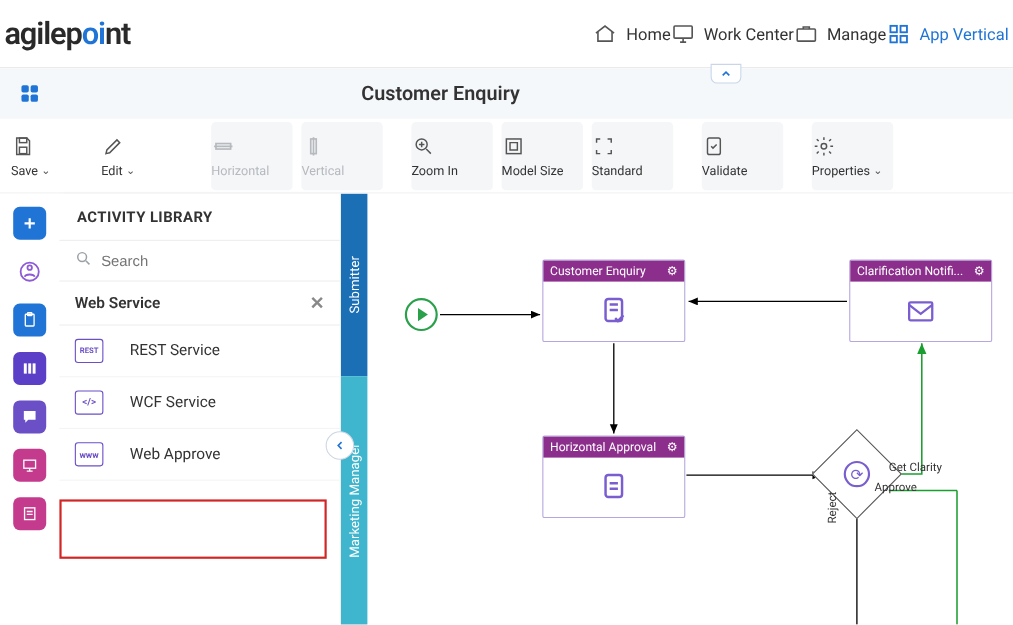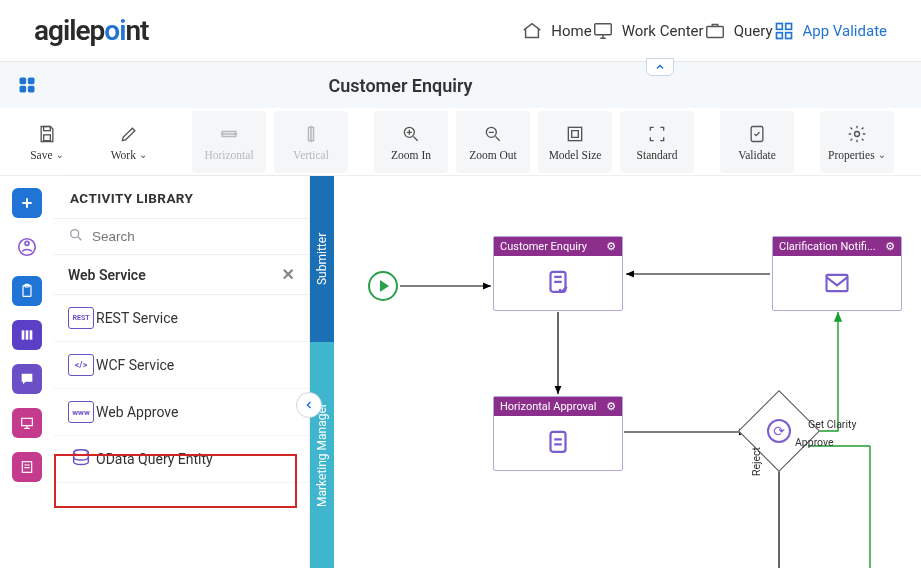--- a/index.html
+++ b/index.html
@@ -1,37 +1,37 @@
 <!DOCTYPE html>
 <html><head>
 <meta charset="utf-8">
 <style>
   * { box-sizing: border-box; margin: 0; padding: 0; }
   body { font-family: -apple-system, "Segoe UI", Roboto, Arial, sans-serif; font-size: 13px; color:#333; background:#fff; width:921px; height:568px; overflow:hidden; position:relative; }
   
   
-  .header { display:flex; align-items:center; height:62px; border-bottom:1px solid #e8e8e8; padding:0 34px; }
+  .header { display:flex; align-items:center; height:62px; border-bottom:1px solid #e8e8e8; padding:0 4px; }
   .logo { font-size:28px; font-weight:600; color:#2a2a2a; letter-spacing:-1px; }
   .logo .oi { color:#1f74d6; }
   .nav { margin-left:auto; display:flex; align-items:center; }
   .nav-item { display:flex; gap:8px; align-items:center; color:#333; cursor:pointer; font-size:15px; }
   .nav-item.active { color:#1f74d6; }
   .nav-icon { width:22px; height:22px; display:flex; align-items:center; justify-content:center; }
 
   
   .collapse-chip { position:absolute; left:646px; top:58px; width:28px; height:18px; border:1px solid #c9d6ea; border-radius:0 0 6px 6px; background:#fff; display:flex; align-items:center; justify-content:center; color:#1f74d6; z-index:5; }
 
   
   .title-row { height:46px; background:#f5f8fb; display:flex; align-items:center; padding-left:14px; }
   .title-apps { width:26px; height:26px; display:flex; align-items:center; justify-content:center; color:#1f74d6; }
   .page-title { flex:1; text-align:center; font-size:18px; font-weight:600; color:#333; padding-right:160px; }
 
   
   .toolbar { height:68px; display:flex; align-items:center; gap:8px; padding:0 10px; border-bottom:1px solid #eee; }
-  .tool-btn { display:flex; flex-direction:column; align-items:center; justify-content:center; gap:4px; min-width:74px; height:62px; border-radius:4px; cursor:pointer;font-family:Liberation Serif, serif; }
+  .tool-btn { display:flex; flex-direction:column; justify-content:center; gap:4px; min-width:74px; height:62px; border-radius:4px; cursor:pointer; }
   .tool-btn.boxed { background:#f4f6f8; }
   .tool-btn.disabled .tool-ico, .tool-btn.disabled .tool-lbl { color:#b6b9bd; }
   .tool-lbl { font-size:11.5px; color:#333; display:flex; align-items:center; gap:3px; }
   .tool-ico { width:22px; height:22px; display:flex; align-items:center; justify-content:center; color:#555; }
   .tool-group-sep { width:10px; }
   .chev { font-size:10px; color:#555; }
 
   
   .main { position:absolute; top:176px; left:0; right:0; bottom:0; display:flex; }
 
@@ -40,21 +40,21 @@
   .rail-btn { width:30px; height:30px; border-radius:6px; display:flex; align-items:center; justify-content:center; color:#fff; cursor:pointer; }
   .rail-btn svg { display:block; }
 
   
   .sidebar { width:256px; background:#fff; border-right:1px solid #eceef0; display:flex; flex-direction:column; position:relative; box-shadow: 2px 0 4px rgba(0,0,0,0.04); }
   .sidebar-title { font-size:13.5px; font-weight:700; letter-spacing:0.4px; padding:14px 16px 12px 16px; color:#333; }
   .search-wrap { border-top:1px solid #eceef0; border-bottom:1px solid #eceef0; padding:8px 14px; display:flex; align-items:center; gap:8px; color:#9aa0a6; }
   .search-wrap input { border:none; outline:none; flex:1; font-size:13.5px; color:#333; background:transparent; }
   .section-head { display:flex; align-items:center; justify-content:space-between; padding:10px 14px; font-size:14px; font-weight:600; color:#333; border-bottom:1px solid #eceef0; }
   .close-x { color:#888; cursor:pointer; font-size:16px; }
-  .act-item { display:flex; align-items:center; gap:2px; padding:12px 14px; font-size:14px; color:#333; cursor:pointer; border-bottom:1px solid #f2f4f6; }
+  .act-item { display:flex; align-items:center; gap:24px; padding:12px 14px; font-size:14px; color:#333; cursor:pointer; border-bottom:1px solid #f2f4f6; }
   .act-item:last-child { border-bottom:none; }
   .act-icon { width:26px; height:22px; border:1px solid #6b4fc6; border-radius:3px; display:flex; align-items:center; justify-content:center; color:#6b4fc6; font-size:9px; font-weight:700; }
   .act-highlight { position:absolute; left:0; right:12px; top:278px; height:54px; border:2px solid #d22626; pointer-events:none; }
   
   .sidebar-collapse { position:absolute; right:-13px; top:216px; width:26px; height:26px; border-radius:50%; border:1px solid #cdd6e4; background:#fff; display:flex; align-items:center; justify-content:center; color:#1f74d6; cursor:pointer; z-index:3; }
 
   
   .canvas { flex:1; position:relative; background:#fff; overflow:hidden; }
   .lane-label { position:absolute; left:0; width:24px; color:#fff; writing-mode:vertical-rl; transform:rotate(180deg); display:flex; align-items:center; justify-content:center; font-size:12px; }
   .lane1 { top:0; height:166px; background:#1a6fb5; }
@@ -109,32 +109,32 @@
       </span>
       <span>Work Center</span>
     </div>
     <div class="nav-item">
       <span class="nav-icon">
         <svg width="22" height="22" viewBox="0 0 24 24" fill="none" stroke="#555" stroke-width="1.6">
             <rect x="3" y="7" width="18" height="12" rx="1"></rect>
             <path d="M9 7V5h6v2"></path>
           </svg>
       </span>
-      <span>Query</span>
+      <span>Manage</span>
     </div>
     <div class="nav-item active">
       <span class="nav-icon">
         <svg width="20" height="20" viewBox="0 0 24 24" fill="none" stroke="#1f74d6" stroke-width="2">
             <rect x="3" y="3" width="7" height="7"></rect>
             <rect x="14" y="3" width="7" height="7"></rect>
             <rect x="3" y="14" width="7" height="7"></rect>
             <rect x="14" y="14" width="7" height="7"></rect>
           </svg>
       </span>
-      <span>App Validate</span>
+      <span>App Vertical</span>
     </div>
   </div>
 </div>
 
 <div class="collapse-chip">
   <svg width="12" height="12" viewBox="0 0 24 24" fill="none" stroke="#1f74d6" stroke-width="3">
       <path d="M6 15l6-6 6 6"></path>
     </svg>
 </div>
 
@@ -164,21 +164,21 @@
         <span class="chev">⌄</span>
       </span>
   </div>
   <div class="tool-btn">
     <span class="tool-ico">
         <svg width="20" height="20" viewBox="0 0 24 24" fill="none" stroke="#555" stroke-width="1.6">
           <path d="M4 20l4-1 11-11-3-3L5 16z"></path>
         </svg>
       </span>
     <span class="tool-lbl">
-        <span>Work</span>
+        <span>Edit</span>
         <span class="chev">⌄</span>
       </span>
   </div>
   <div class="tool-group-sep"></div>
   <div class="tool-btn boxed disabled">
     <span class="tool-ico">
         <svg width="20" height="20" viewBox="0 0 24 24" fill="none" stroke="#b6b9bd" stroke-width="1.8">
           <rect x="4" y="9" width="16" height="6"></rect>
           <path d="M2 12h20"></path>
         </svg>
@@ -196,29 +196,20 @@
   </div>
   <div class="tool-group-sep"></div>
   <div class="tool-btn boxed">
     <span class="tool-ico">
         <svg width="20" height="20" viewBox="0 0 24 24" fill="none" stroke="#555" stroke-width="1.6">
           <circle cx="10" cy="10" r="6"></circle>
           <path d="M15 15l5 5M7 10h6M10 7v6"></path>
         </svg>
       </span>
     <span class="tool-lbl">Zoom In</span>
-  </div>
-  <div class="tool-btn boxed">
-    <span class="tool-ico">
-        <svg width="20" height="20" viewBox="0 0 24 24" fill="none" stroke="#555" stroke-width="1.6">
-          <circle cx="10" cy="10" r="6"></circle>
-          <path d="M15 15l5 5M7 10h6"></path>
-        </svg>
-      </span>
-    <span class="tool-lbl">Zoom Out</span>
   </div>
   <div class="tool-btn boxed">
     <span class="tool-ico">
         <svg width="20" height="20" viewBox="0 0 24 24" fill="none" stroke="#555" stroke-width="1.6">
           <rect x="4" y="4" width="16" height="16"></rect>
           <path d="M8 8h8v8H8z"></path>
         </svg>
       </span>
     <span class="tool-lbl">Model Size</span>
   </div>
@@ -319,30 +310,20 @@
       <span class="act-icon" style="font-size:7px">REST</span>
       <span>REST Service</span>
     </div>
     <div class="act-item">
       <span class="act-icon">&lt;/&gt;</span>
       <span>WCF Service</span>
     </div>
     <div class="act-item">
       <span class="act-icon" style="font-size:8px">www</span>
       <span>Web Approve</span>
-    </div>
-    <div class="act-item">
-      <span class="act-icon" style="border:none;">
-        <svg width="24" height="22" viewBox="0 0 24 24" fill="none" stroke="#6b4fc6" stroke-width="1.6">
-            <ellipse cx="12" cy="5" rx="8" ry="3"></ellipse>
-            <path d="M4 5v10c0 1.7 3.6 3 8 3s8-1.3 8-3V5"></path>
-            <path d="M4 10c0 1.7 3.6 3 8 3s8-1.3 8-3"></path>
-          </svg>
-      </span>
-      <span>OData Query Entity</span>
     </div>
     <div class="act-highlight"></div>
 
     <div class="sidebar-collapse">
       <svg width="12" height="12" viewBox="0 0 24 24" fill="none" stroke="#1f74d6" stroke-width="3">
           <path d="M15 6l-6 6 6 6"></path>
         </svg>
     </div>
   </div>
 

